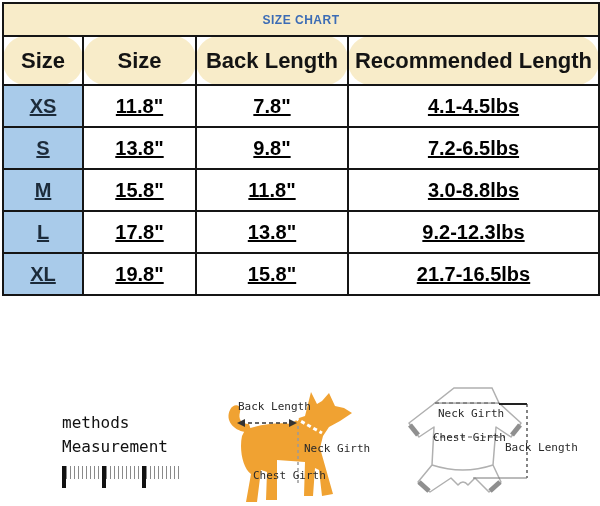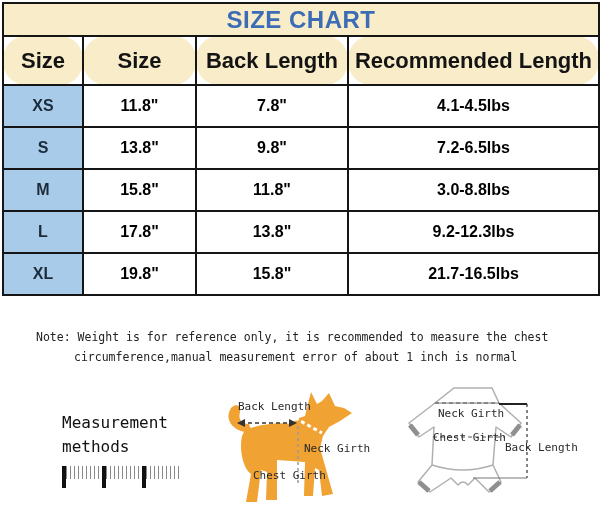--- a/index.html
+++ b/index.html
@@ -11,26 +11,26 @@
   table.size-chart{
     position:absolute;left:2px;top:2px;width:596px;
     border-collapse:collapse;table-layout:fixed;
   }
   table.size-chart td,table.size-chart th{
     border:2px solid #151515;text-align:center;vertical-align:middle;
     font-weight:bold;padding:0;overflow:hidden;white-space:nowrap;
   }
   td.title-cell{
     height:31px;background:#f8ecc9;color:#3c6cb5;
-    font-size:24px;letter-spacing:0.5px;
+    font-size:12px;letter-spacing:0.5px;
   }
   th.col-header{
     height:47px;background:#f8ecc9;color:#141414;font-size:22px;border-radius:23px;
   }
-  tr.data-row td{height:40px;background:#ffffff;color:#000000;font-size:16px;}
+  tr.data-row td{height:40px;background:#ffffff;color:#000000;font-size:20px;text-decoration:underline;}
   tr.data-row td.size-cell{background:#a9cbea;color:#1c2b3a;}
   col.c-size{width:80px;} col.c-chest{width:113px;}
   col.c-back{width:152px;} col.c-weight{width:251px;}
   
   .note{
     position:absolute;left:36px;top:327px;width:540px;
     font-family:"DejaVu Sans Mono","Liberation Mono",monospace;
     font-size:11.5px;line-height:20px;color:#222;white-space:nowrap;
   }
   .note .line2{margin-left:38px;}
@@ -103,28 +103,24 @@
       </tr>
       <tr class="data-row">
         <td class="size-cell">XL</td>
         <td>19.8"</td>
         <td>15.8"</td>
         <td>21.7-16.5lbs</td>
       </tr>
     </tbody>
   </table>
 
-  <div class="note">
-    <div class="line1">Note: Weight is for reference only, it is recommended to measure the chest</div>
-    <div class="line2">circumference,manual measurement error of about 1 inch is normal</div>
-  </div>
 
   <div class="measure-block">
+    <div>methods</div>
     <div>Measurement</div>
-    <div>methods</div>
     <div class="ruler">
       <div class="minor"></div>
       <span class="major m0"></span>
       <span class="major m1"></span>
       <span class="major m2"></span>
     </div>
   </div>
 
   <svg class="dog-svg" width="175" height="128" viewBox="0 0 175 128">
 

